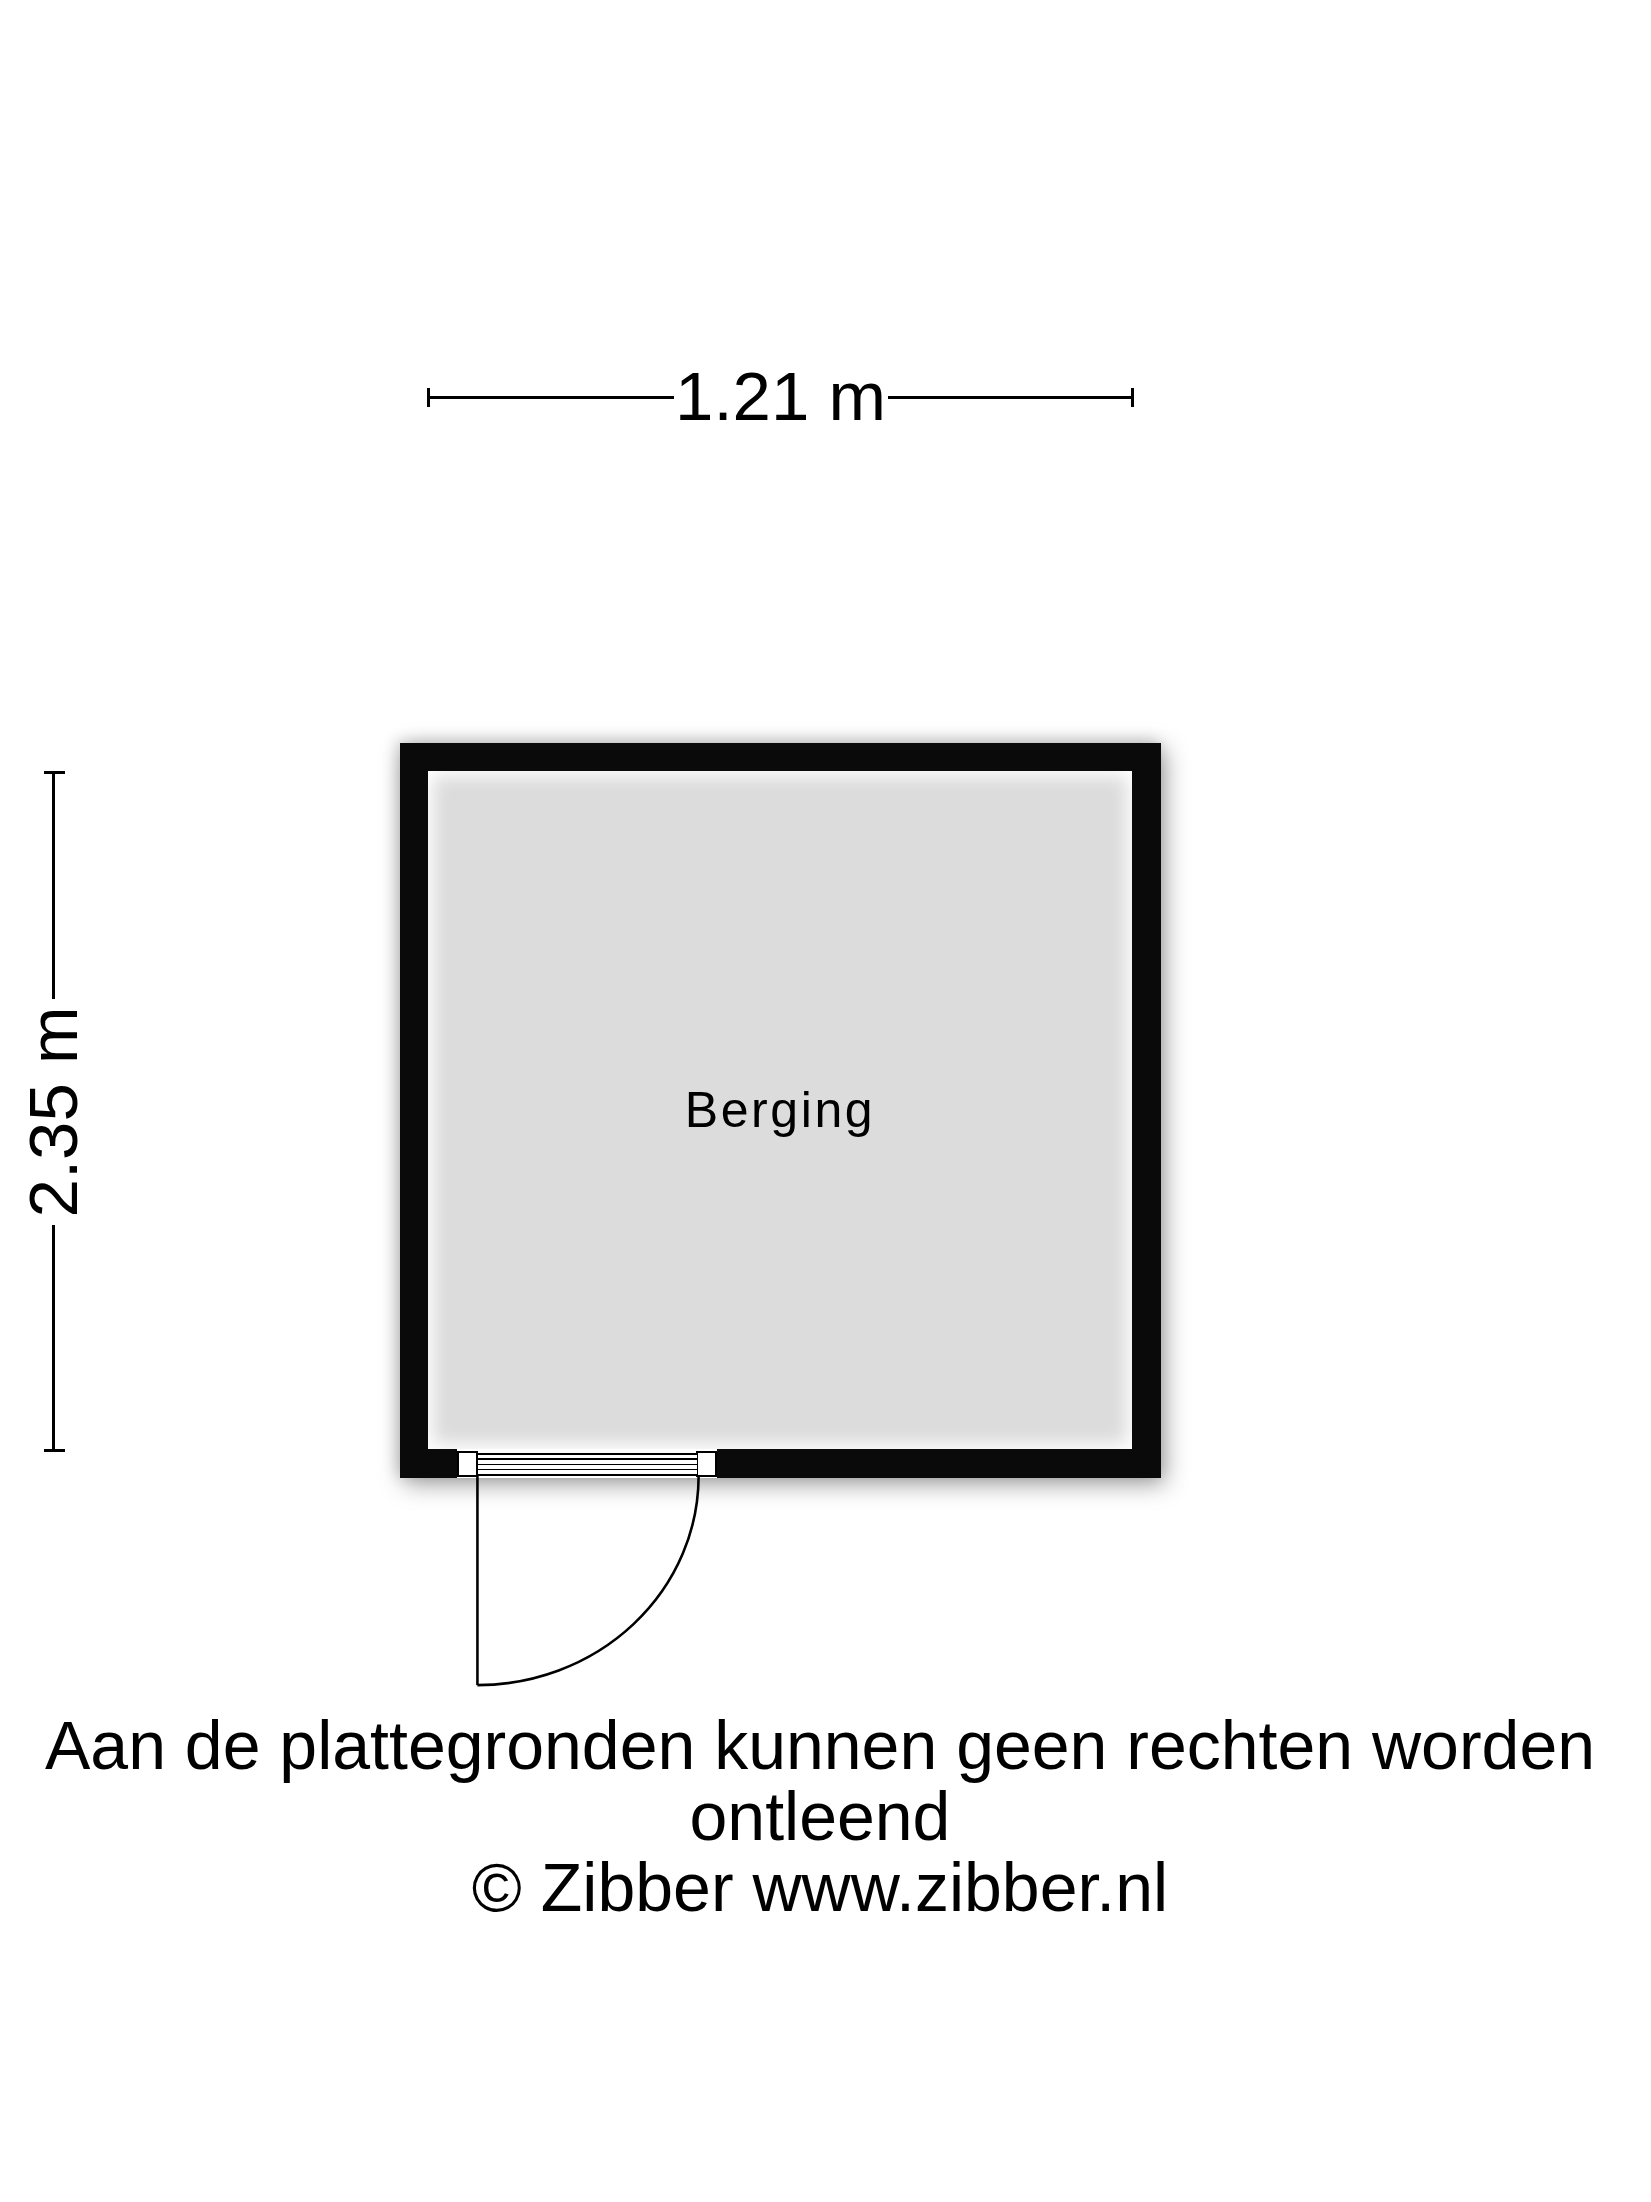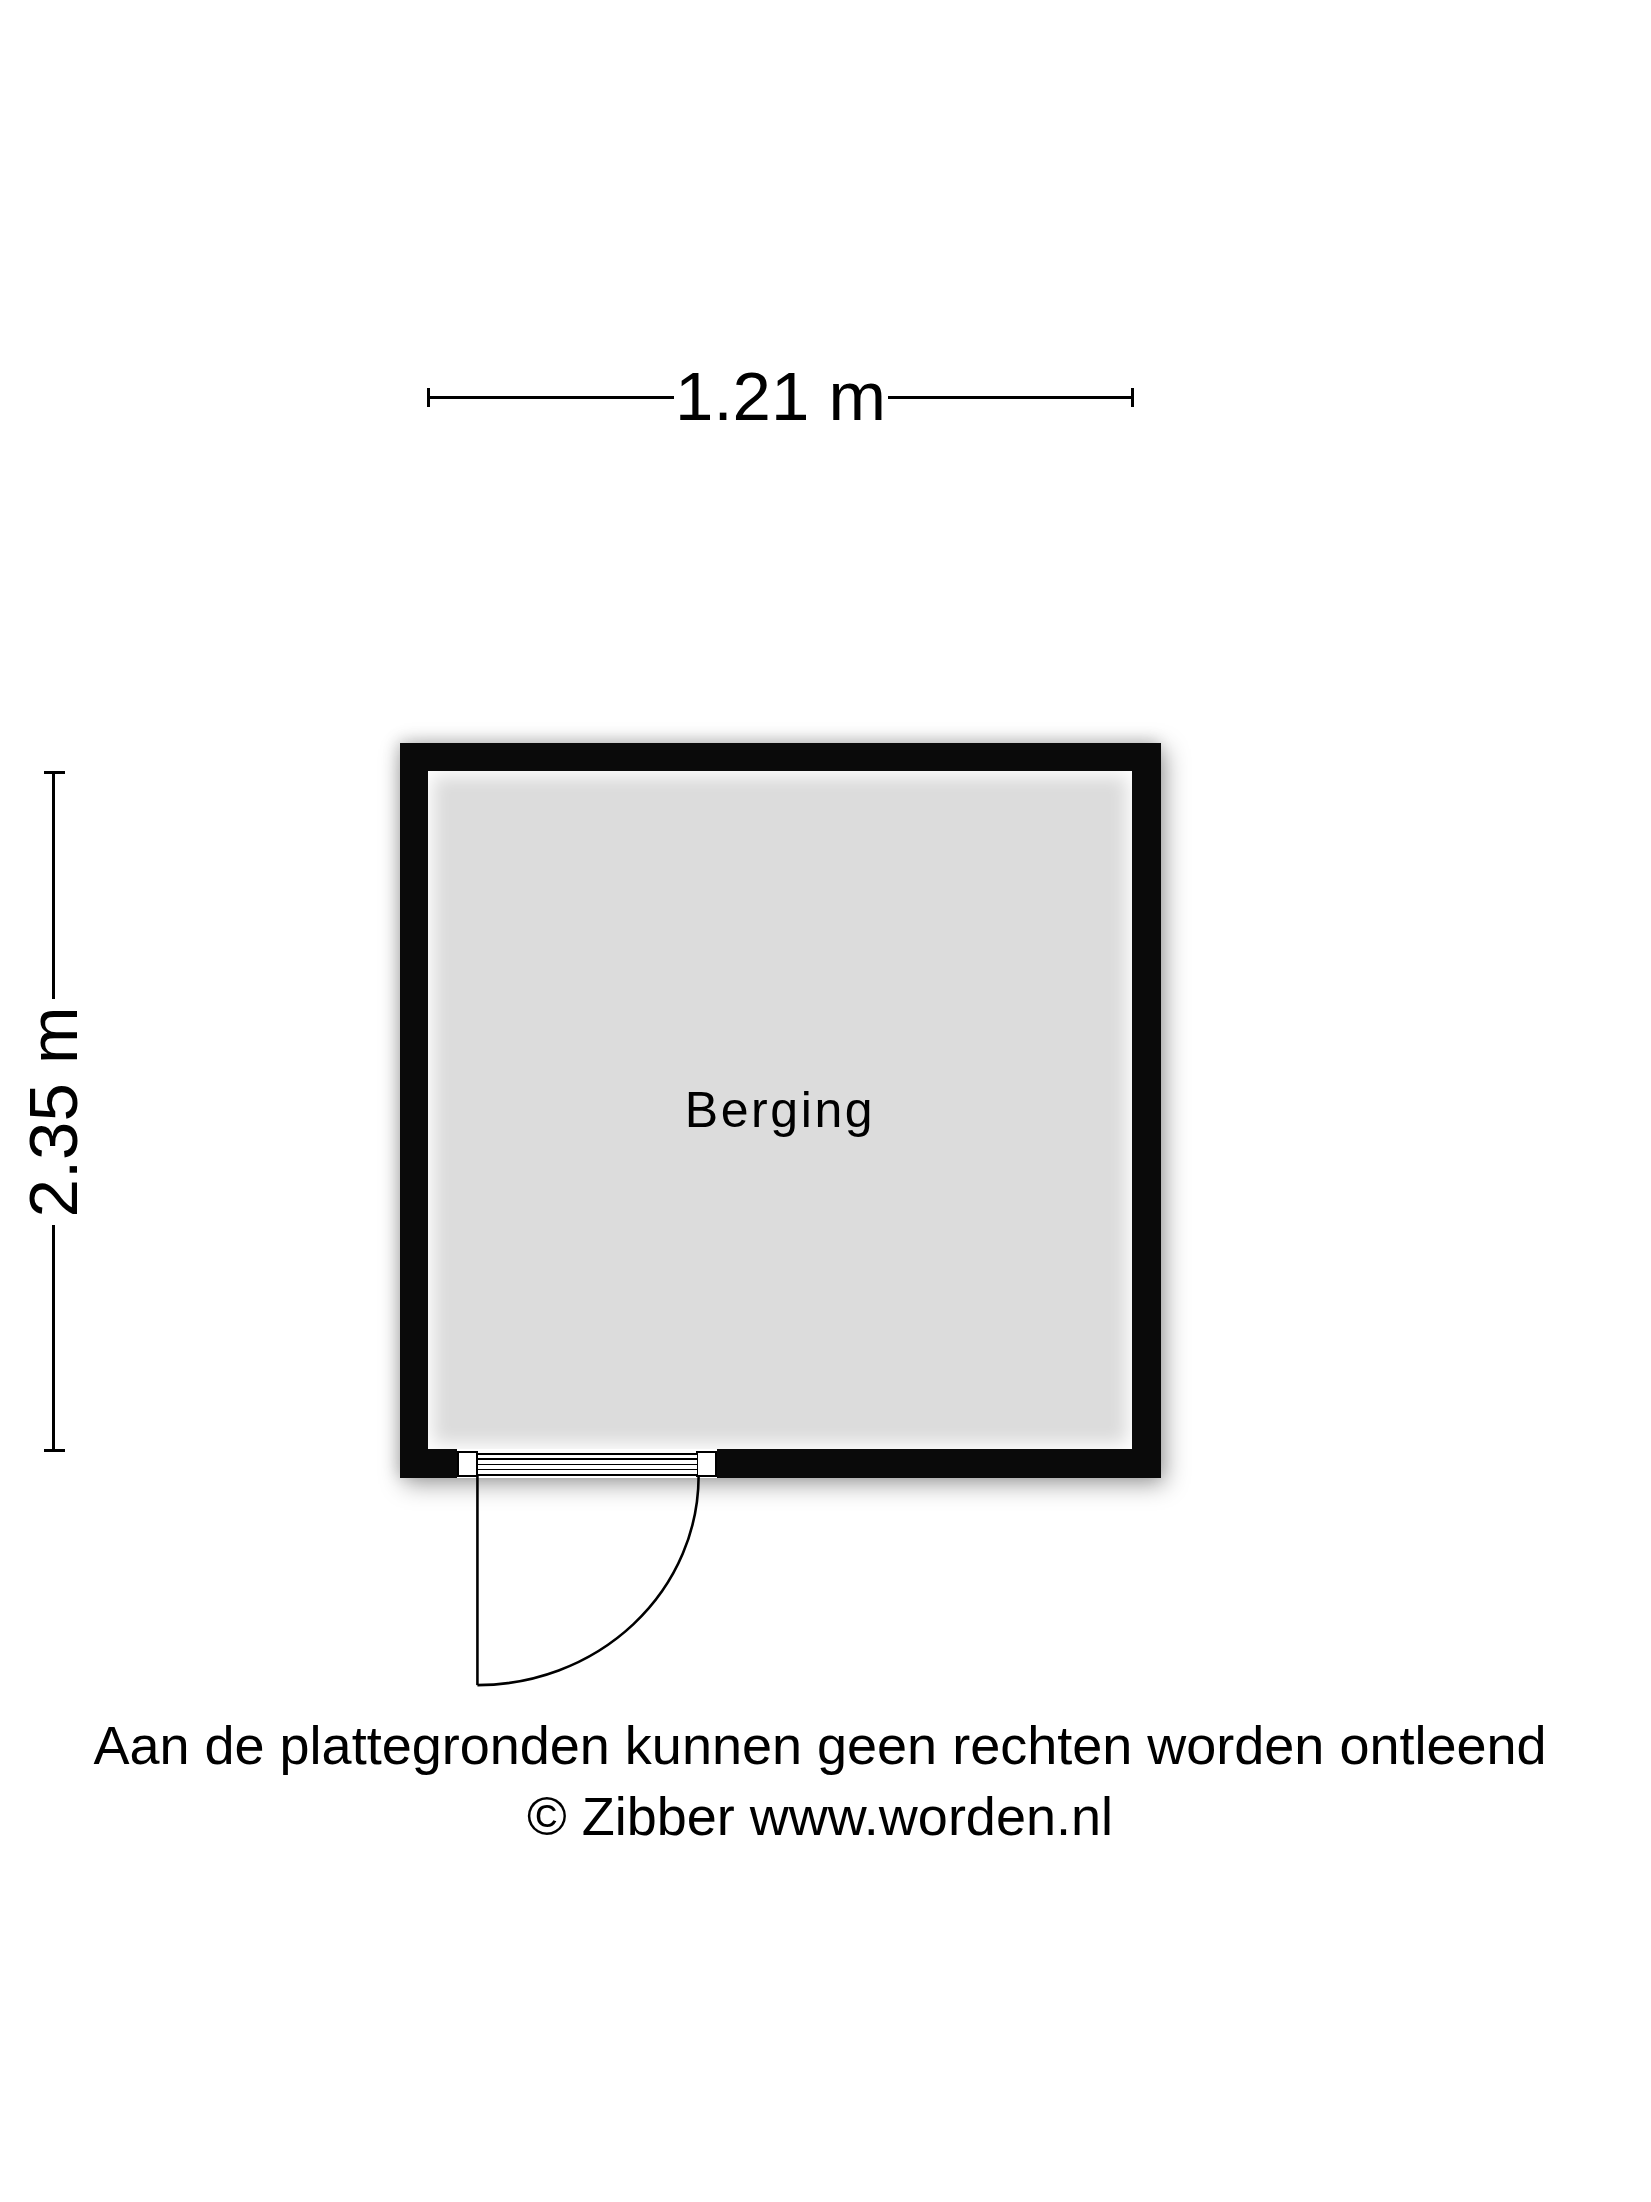--- a/index.html
+++ b/index.html
@@ -111,21 +111,21 @@
     left: 430px; top: 1445px;
     width: 310px; height: 284px;
   }
 
   
   .footer {
     position: absolute;
     left: 0; top: 1710px;
     width: 1640px;
     text-align: center;
-    font-size: 54px;
+    font-size: 68px;
     line-height: 71px;
     color: var(--text, #000000);
   }
 </style>
 </head>
 <body>
 
 <div class="canvas">
 
   <div>
@@ -159,17 +159,17 @@
       <div class="threshold-line l3"></div>
     </div>
     <svg class="door-swing-svg" viewBox="0 0 360 330" xmlns="http://www.w3.org/2000/svg">
       <path d="M55 34 L55 279" stroke="#000000" stroke-width="3" fill="none"></path>
       <path d="M55 279 A257 243 0 0 0 312 37" stroke="#000000" stroke-width="3" fill="none"></path>
     </svg>
   </div>
 
   <div class="footer">
     <div>Aan de plattegronden kunnen geen rechten worden ontleend</div>
-    <div>© Zibber www.worden.nl</div>
+    <div>© Zibber www.zibber.nl</div>
   </div>
 
 </div>
 
 
 </body></html>

